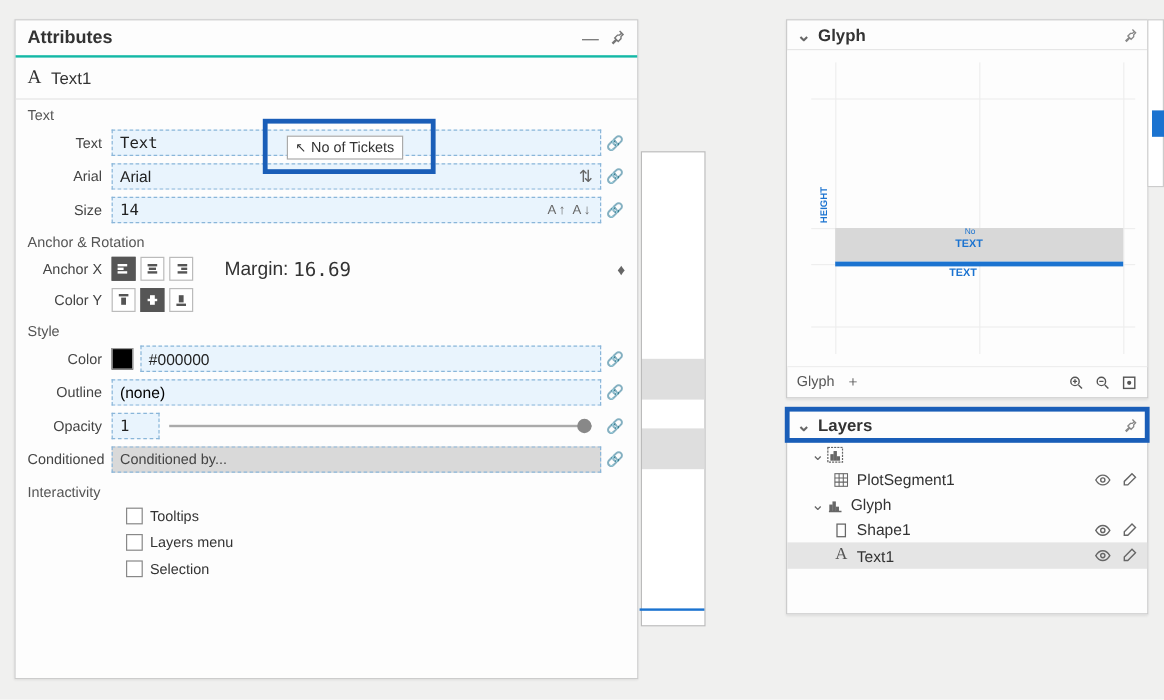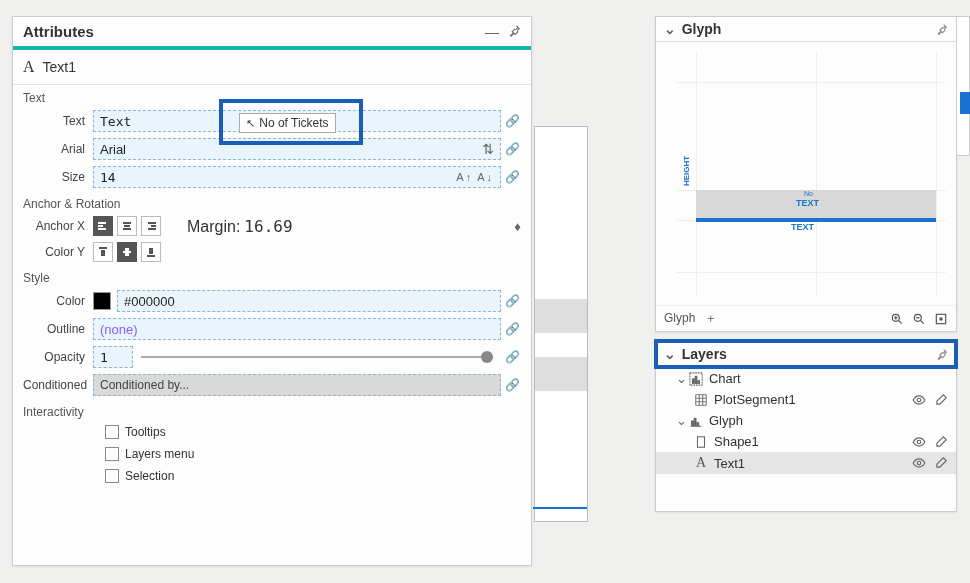--- a/index.html
+++ b/index.html
@@ -20,21 +20,21 @@
     box-shadow: 0 1px 2px rgba(0,0,0,0.08);
   }
   
   .attrib-panel {
     left: 12px; top: 16px;
     width: 520px; height: 550px;
   }
   .panel-header {
     display: flex; align-items: center; justify-content: space-between;
     padding: 6px 10px;
-    border-bottom: 4px solid #14b8a6;
+    border-bottom: 2px solid #14b8a6;
   }
   .panel-header .title { font-weight: 600; font-size: 15px; }
   .panel-header .icons { display:flex; gap:8px; color:#666; font-size:14px; }
   .panel-subheader {
     display:flex; align-items:center; gap:8px;
     padding: 8px 10px;
     border-bottom: 1px solid #e5e5e5;
     font-size: 14px;
   }
   .section-label {
@@ -376,21 +376,21 @@
     <div class="color-swatch"></div>
     <div class="prop-field">
       <span>#000000</span>
     </div>
     <span class="prop-link">🔗</span>
   </div>
 
   <div class="prop-row">
     <div class="prop-label">Outline</div>
     <div class="prop-field">
-      <span style="color:#8b5cf6;">(none)</span>
+      <span style="color:#000000;">(none)</span>
     </div>
     <span class="prop-link">🔗</span>
   </div>
 
   <div class="prop-row">
     <div class="prop-label">Opacity</div>
     <div class="prop-field" style="flex:0 0 40px;">
       <span style="font-family:monospace;">1</span>
     </div>
     <div class="slider-track">
@@ -505,21 +505,20 @@
         <span class="indent-1"></span>
         <span class="chev">⌄</span>
         <span class="ico">
           <svg width="14" height="14" viewBox="0 0 16 16" fill="none" stroke="#666" stroke-width="1.2">
             <rect x="1" y="1" width="14" height="14" stroke-dasharray="2 1"></rect>
             <rect x="4" y="8" width="2" height="5" fill="#666"></rect>
             <rect x="7" y="5" width="2" height="8" fill="#666"></rect>
             <rect x="10" y="10" width="2" height="3" fill="#666"></rect>
           </svg>
         </span>
-        <span class="name">Chart</span>
       </div>
       <div class="layer-row">
         <span class="indent-2"></span>
         <span class="ico">
           <svg width="14" height="14" viewBox="0 0 16 16" fill="none" stroke="#666" stroke-width="1">
             <rect x="2" y="2" width="12" height="12"></rect>
             <line x1="6" y1="2" x2="6" y2="14"></line>
             <line x1="10" y1="2" x2="10" y2="14"></line>
             <line x1="2" y1="6" x2="14" y2="6"></line>
             <line x1="2" y1="10" x2="14" y2="10"></line>

